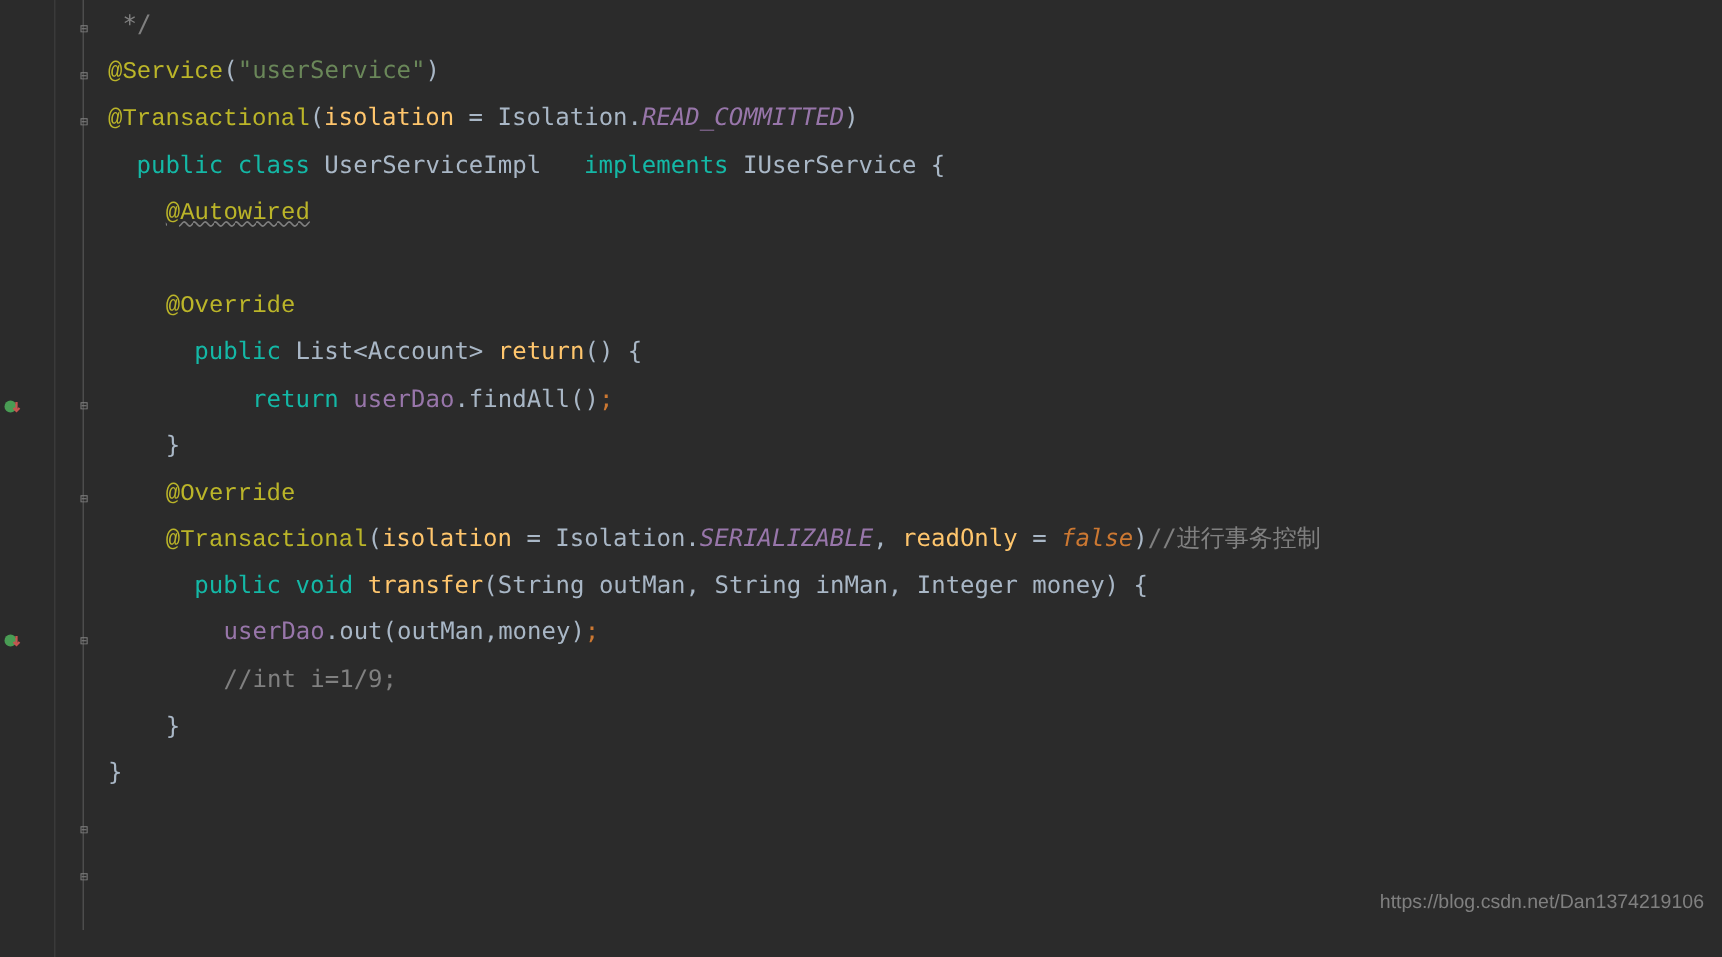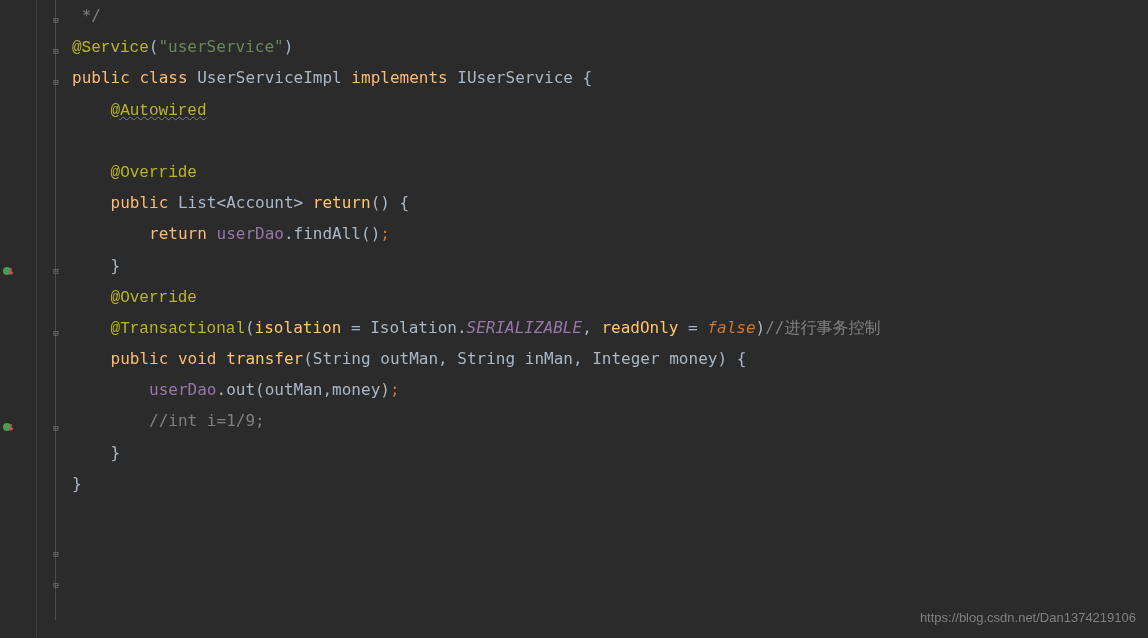--- a/index.html
+++ b/index.html
@@ -45,36 +45,36 @@
       padding-left: 12px;
       padding-top: 0;
     }
     .line { 
       height: 31.2px;
       white-space: pre;
     }
     .comment { color: #808080; }
     .annotation { color: #bbb529; font-family: Liberation Mono, monospace; }
     .string { color: #6a8759; }
-    .keyword { color: #fdba74; }
+    .keyword { color: #14b8a6; margin-left: 19px; }
     .classname { color: #a9b7c6; }
     .static-const { color: #9876aa; font-style: italic; }
     .method { color: #ffc66d; }
     .field { color: #9876aa; }
     .paren { color: #a9b7c6; }
     .semicolon { color: #cc7832; }
     .brace { color: #a9b7c6; }
     .false-kw { color: #cc7832; font-style: italic; }
     .autowired-underline { 
       text-decoration: underline wavy #808080;
       text-decoration-thickness: 1px;
     }
     .watermark {
       position: absolute;
-      bottom: 8px;
+      bottom: 25px;
       right: 12px;
       color: #808080;
       font-size: 13px;
       font-family: Arial, sans-serif;
     }
     .gutter-stripe {
       position: absolute;
       left: 36px;
       top: 0;
       width: 1px;
@@ -123,20 +123,21 @@
           <path d="M7 8 L9 10 L11 8" stroke="#c75450" stroke-width="1.5" fill="none"></path>
         </svg>
     </div>
   </div>
 
   <div class="code-area">
     <div class="line"><span class="comment"> */</span></div>
 
     <div class="line"><span class="annotation">@Service</span><span class="paren">(</span><span class="string">"userService"</span><span class="paren">)</span></div>
 
+    <div class="line"><span class="annotation">@Transactional</span><span class="paren">(</span><span class="method">isolation</span><span class="classname"> = Isolation.</span><span class="static-const">READ_COMMITTED</span><span class="paren">)</span></div>
 
     <div class="line"><span class="keyword">public class </span><span class="classname">UserServiceImpl </span><span class="keyword">implements </span><span class="classname">IUserService {</span></div>
 
     <div class="line">    <span class="annotation autowired-underline">@Autowired</span></div>
 
 
     <div class="line"></div>
 
     <div class="line">    <span class="annotation">@Override</span></div>
 

